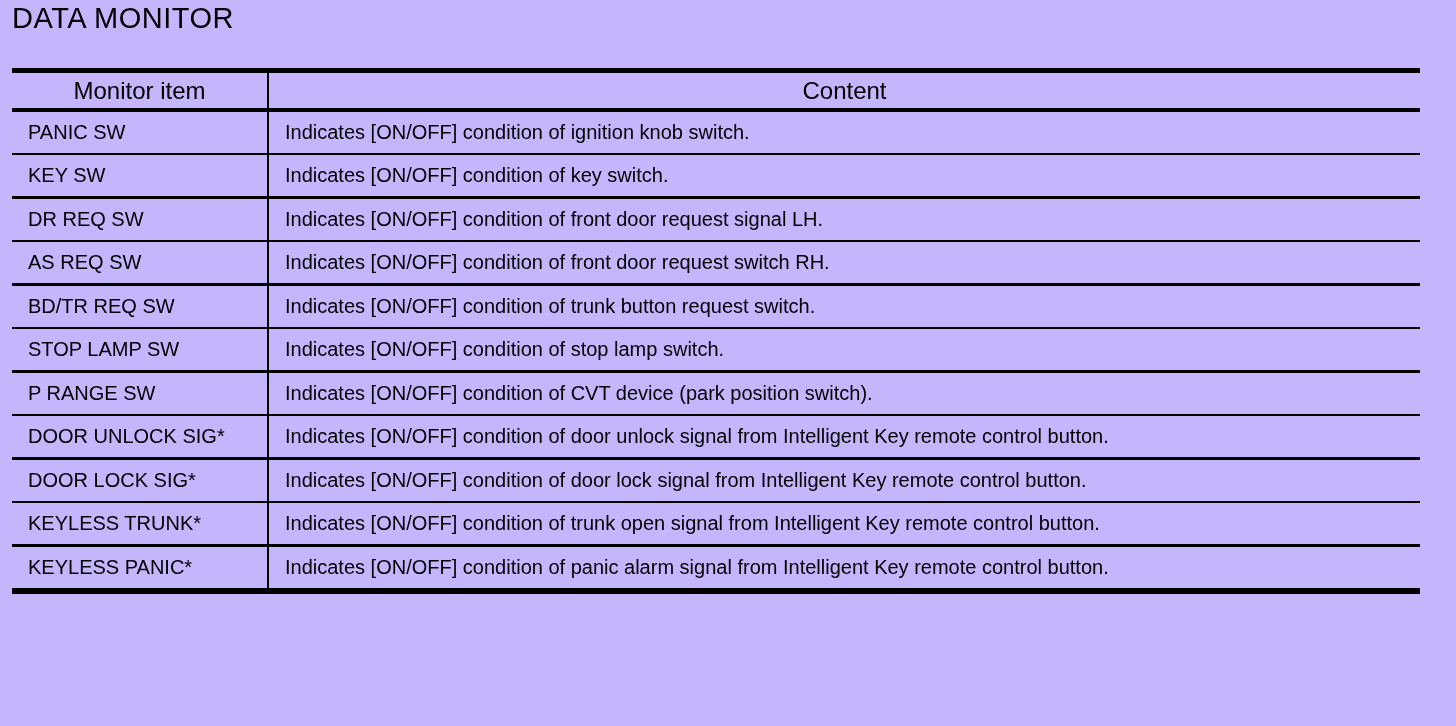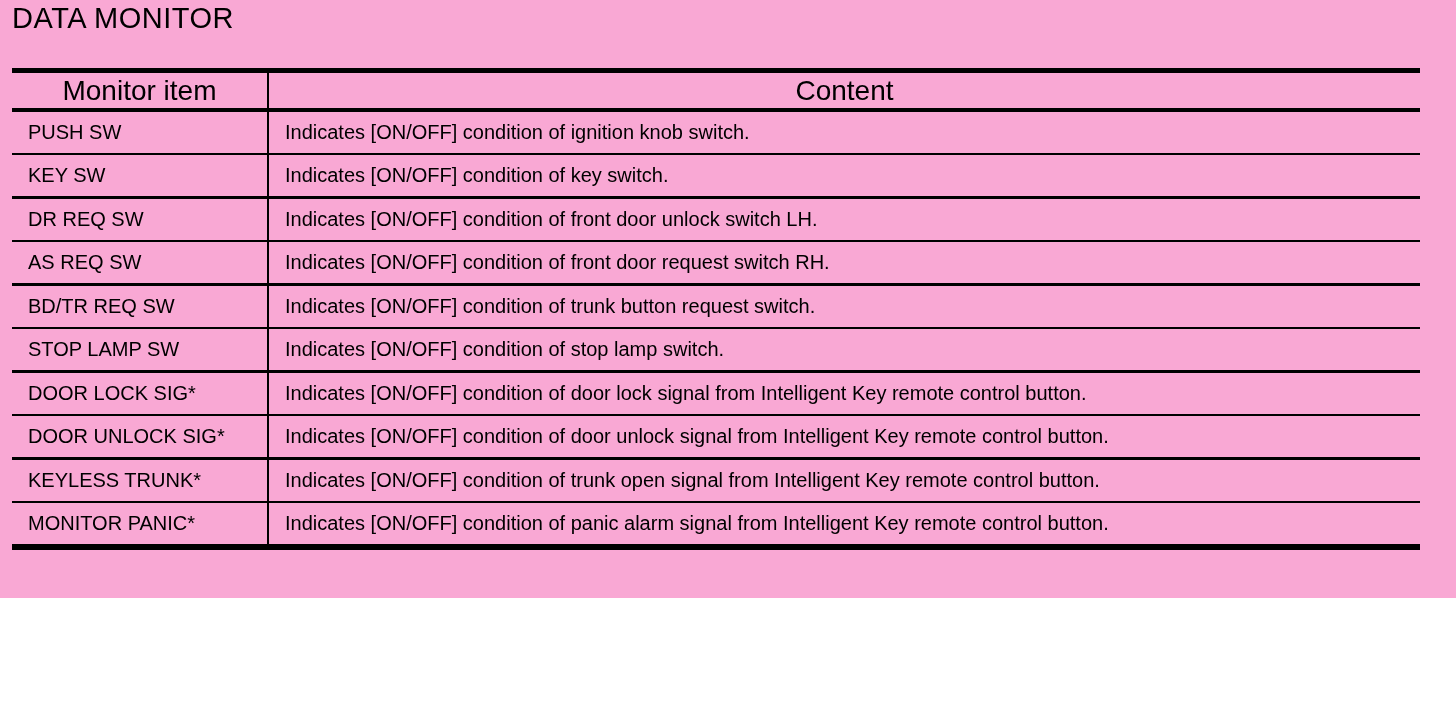--- a/index.html
+++ b/index.html
@@ -7,23 +7,23 @@
     padding: 0;
     background: #ffffff;
     width: 1456px;
     height: 726px;
     overflow: hidden;
     font-family: "Liberation Sans", sans-serif;
     color: #000000;
   }
   .page {
     width: 1456px;
-    height: 598px;
+    height: 726px;
     position: relative;
-    background: #f9a8d4;
+    background: #c4b5fd;
   }
   .doc-title {
     position: absolute;
     left: 12px;
     top: 2px;
     font-size: 29px;
     font-weight: 400;
     letter-spacing: 0.5px;
     color: #000000;
     white-space: nowrap;
@@ -41,21 +41,21 @@
     color: #000000;
   }
   col.col-item { width: 256px; }
   col.col-content { width: 1152px; }
   thead th {
     font-weight: 400;
     text-align: center;
     height: 35px;
     border-bottom: 4px solid #000000;
     padding: 0;
-    font-size: 28px;
+    font-size: 24px;
   }
   thead th:first-child {
     border-right: 2px solid #000000;
   }
   tbody td {
     height: 41px;
     padding: 0 8px 0 16px;
     vertical-align: middle;
     white-space: nowrap;
     overflow: hidden;
@@ -82,55 +82,59 @@
     </colgroup>
     <thead>
       <tr>
         <th>Monitor item</th>
         <th>Content</th>
       </tr>
     </thead>
     <tbody id="table-body">
 
     <tr>
-          <td class="item-cell">PUSH SW</td>
+          <td class="item-cell">PANIC SW</td>
           <td class="content-cell">Indicates [ON/OFF] condition of ignition knob switch.</td>
         </tr>
         <tr>
           <td class="item-cell">KEY SW</td>
           <td class="content-cell">Indicates [ON/OFF] condition of key switch.</td>
         </tr>
         <tr>
           <td class="item-cell">DR REQ SW</td>
-          <td class="content-cell">Indicates [ON/OFF] condition of front door unlock switch LH.</td>
+          <td class="content-cell">Indicates [ON/OFF] condition of front door request signal LH.</td>
         </tr>
         <tr>
           <td class="item-cell">AS REQ SW</td>
           <td class="content-cell">Indicates [ON/OFF] condition of front door request switch RH.</td>
         </tr>
         <tr>
           <td class="item-cell">BD/TR REQ SW</td>
           <td class="content-cell">Indicates [ON/OFF] condition of trunk button request switch.</td>
         </tr>
         <tr>
           <td class="item-cell">STOP LAMP SW</td>
           <td class="content-cell">Indicates [ON/OFF] condition of stop lamp switch.</td>
         </tr>
         <tr>
-          <td class="item-cell">DOOR LOCK SIG*</td>
-          <td class="content-cell">Indicates [ON/OFF] condition of door lock signal from Intelligent Key remote control button.</td>
+          <td class="item-cell">P RANGE SW</td>
+          <td class="content-cell">Indicates [ON/OFF] condition of CVT device (park position switch).</td>
         </tr>
         <tr>
           <td class="item-cell">DOOR UNLOCK SIG*</td>
           <td class="content-cell">Indicates [ON/OFF] condition of door unlock signal from Intelligent Key remote control button.</td>
         </tr>
         <tr>
+          <td class="item-cell">DOOR LOCK SIG*</td>
+          <td class="content-cell">Indicates [ON/OFF] condition of door lock signal from Intelligent Key remote control button.</td>
+        </tr>
+        <tr>
           <td class="item-cell">KEYLESS TRUNK*</td>
           <td class="content-cell">Indicates [ON/OFF] condition of trunk open signal from Intelligent Key remote control button.</td>
         </tr>
         <tr>
-          <td class="item-cell">MONITOR PANIC*</td>
+          <td class="item-cell">KEYLESS PANIC*</td>
           <td class="content-cell">Indicates [ON/OFF] condition of panic alarm signal from Intelligent Key remote control button.</td>
         </tr>
       </tbody>
   </table>
 
 </div>
 
 </body></html>

